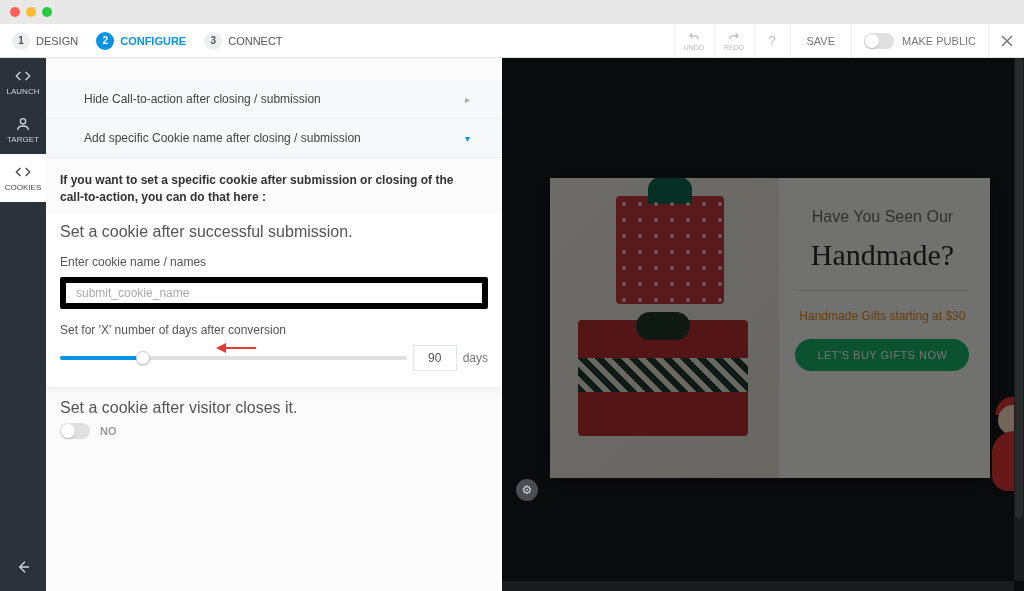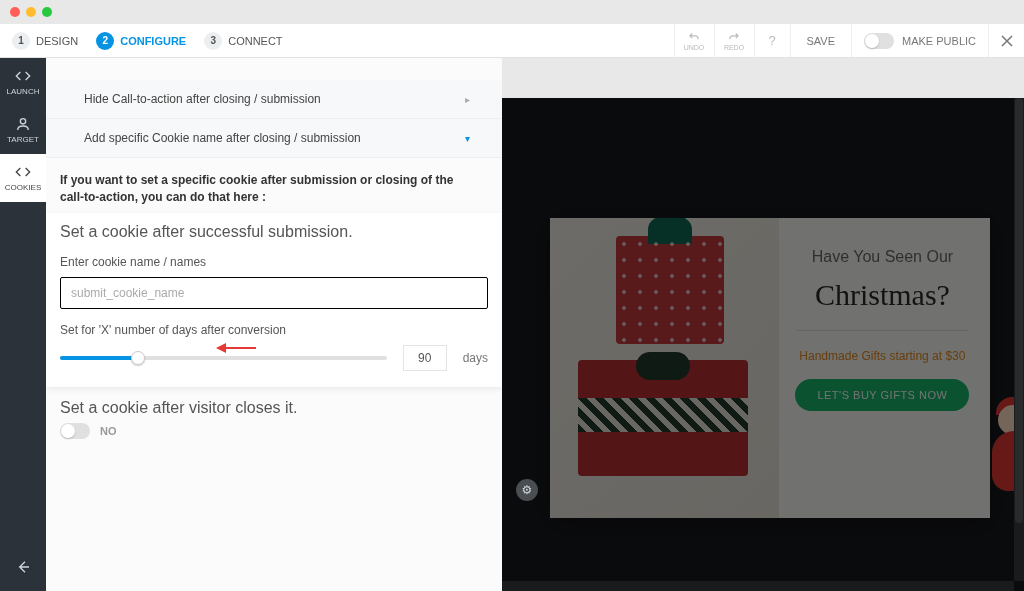--- a/index.html
+++ b/index.html
@@ -42,32 +42,32 @@
 .collapse { border-bottom: 1px solid #eceff1; padding: 12px 32px 12px 38px; background: #f6f8f9; font-size: 12px; color: #444; display: flex; align-items: center; justify-content: space-between; cursor: pointer; }
 .collapse .chev { color: #aaa; font-size: 10px; }
 .collapse.open .chev { color: #0693e3; }
 .intro { padding: 14px 26px 6px 14px; font-size: 12px; color: #333; font-weight: 700; line-height: 1.45; }
 .card { background: #fff; margin: 0; padding: 10px 14px 16px 14px; box-shadow: 0 2px 6px rgba(0,0,0,.08); position: relative; }
 .card-row { display: flex; align-items: center; gap: 10px; padding: 6px 0; }
 .card-label { font-size: 16px; color: #555; }
 .yesno { font-size: 11px; color: #0693e3; font-weight: 600; }
 .noLabel { color: #999; font-weight: 700; font-size: 11px; }
 .field-label { font-size: 12px; color: #555; margin: 14px 0 8px; }
-.input { width: 100%; height: 32px; border: 1px solid #000000; border-radius: 2px; padding: 0 10px; font-size: 12px; color: #888; }
+.input { width: 100%; height: 32px; border: 6px solid #000000; border-radius: 2px; padding: 0 10px; font-size: 12px; color: #888; }
 .input::placeholder { color: #aaa; }
 .arrow-anno { position: absolute; left: 170px; top: 128px; color: #e53935; }
-.days-row { display: flex; align-items: center; gap: 16px; margin-top: 8px; }
+.days-row { display: flex; align-items: center; gap: 6px; margin-top: 8px; }
 .slider { position: relative; flex: 1; height: 4px; background: #e0e0e0; border-radius: 2px; }
 .slider .fill { position: absolute; left: 0; top: 0; height: 100%; width: 24%; background: #0693e3; border-radius: 2px; }
 .slider .handle { position: absolute; top: 50%; left: 24%; transform: translate(-50%,-50%); width: 14px; height: 14px; border-radius: 50%; background: #fff; border: 1px solid #ccc; box-shadow: 0 1px 2px rgba(0,0,0,.2); }
 .days-input { width: 44px; height: 26px; border: 1px solid #e2e5e8; text-align: center; font-size: 12px; color: #555; }
 .days-unit { font-size: 12px; color: #777; }
 .section2 { padding: 12px 14px; }
 
-.preview { flex: 1; background: #181a1d; position: relative; display: flex; align-items: flex-start; justify-content: center; margin-top: 40px; }
+.preview { flex: 1; background: #181a1d; position: relative; display: flex; align-items: flex-start; justify-content: center; }
 .overlay { position: absolute; inset: 0; background: rgba(0,0,0,.55); z-index: 2; pointer-events: none; }
 .scrollbar { position: absolute; right: 0; top: 0; width: 10px; bottom: 10px; background: #3a3d41; z-index:1; }
 .scrollbar .thumb { position: absolute; left: 1px; right: 1px; top: 0; height: 88%; background: #5a5d61; border-radius: 4px; }
 .hscroll { position: absolute; left: 0; right: 10px; bottom: 0; height: 10px; background: #3a3d41; z-index:1; }
 .gear { position: absolute; left: 14px; bottom: 90px; width: 22px; height: 22px; border-radius: 50%; background: #4a4d51; color: #cfd5db; display: flex; align-items: center; justify-content: center; z-index: 3; cursor: pointer; font-size:12px; }
 
 .popup { position: absolute; top: 120px; left: 48px; width: 440px; height: 300px; background: #fafaf7; box-shadow: 0 4px 24px rgba(0,0,0,.3); display: flex; z-index: 1; }
 .popup .close { position: absolute; top: 6px; left: 6px; color: #555; font-size: 13px; cursor: pointer; }
 .popup-left { width: 52%; position: relative; background: linear-gradient(135deg,#f0eee6,#e8e4da); overflow: hidden; }
 .gift1 { position: absolute; top: 18px; left: 66px; width: 108px; height: 108px; background: #c43a3a; border-radius: 4px; }
@@ -221,21 +221,21 @@
         <div class="gift1">
             <div class="dots"></div>
           </div>
         <div class="gift2">
             <div class="ribbon"></div>
             <div class="bow"></div>
           </div>
       </div>
       <div class="popup-right">
         <div class="line1">Have You Seen Our</div>
-        <div class="line3">Christmas?</div>
+        <div class="line3">Handmade?</div>
         <hr>
         <div class="line4">Handmade Gifts starting at $30</div>
         <div class="cta">LET'S BUY GIFTS NOW</div>
       </div>
     </div>
     <div class="santa">
       <div class="hat"></div>
         <div class="head"></div>
         <div class="body"></div>
     </div>

